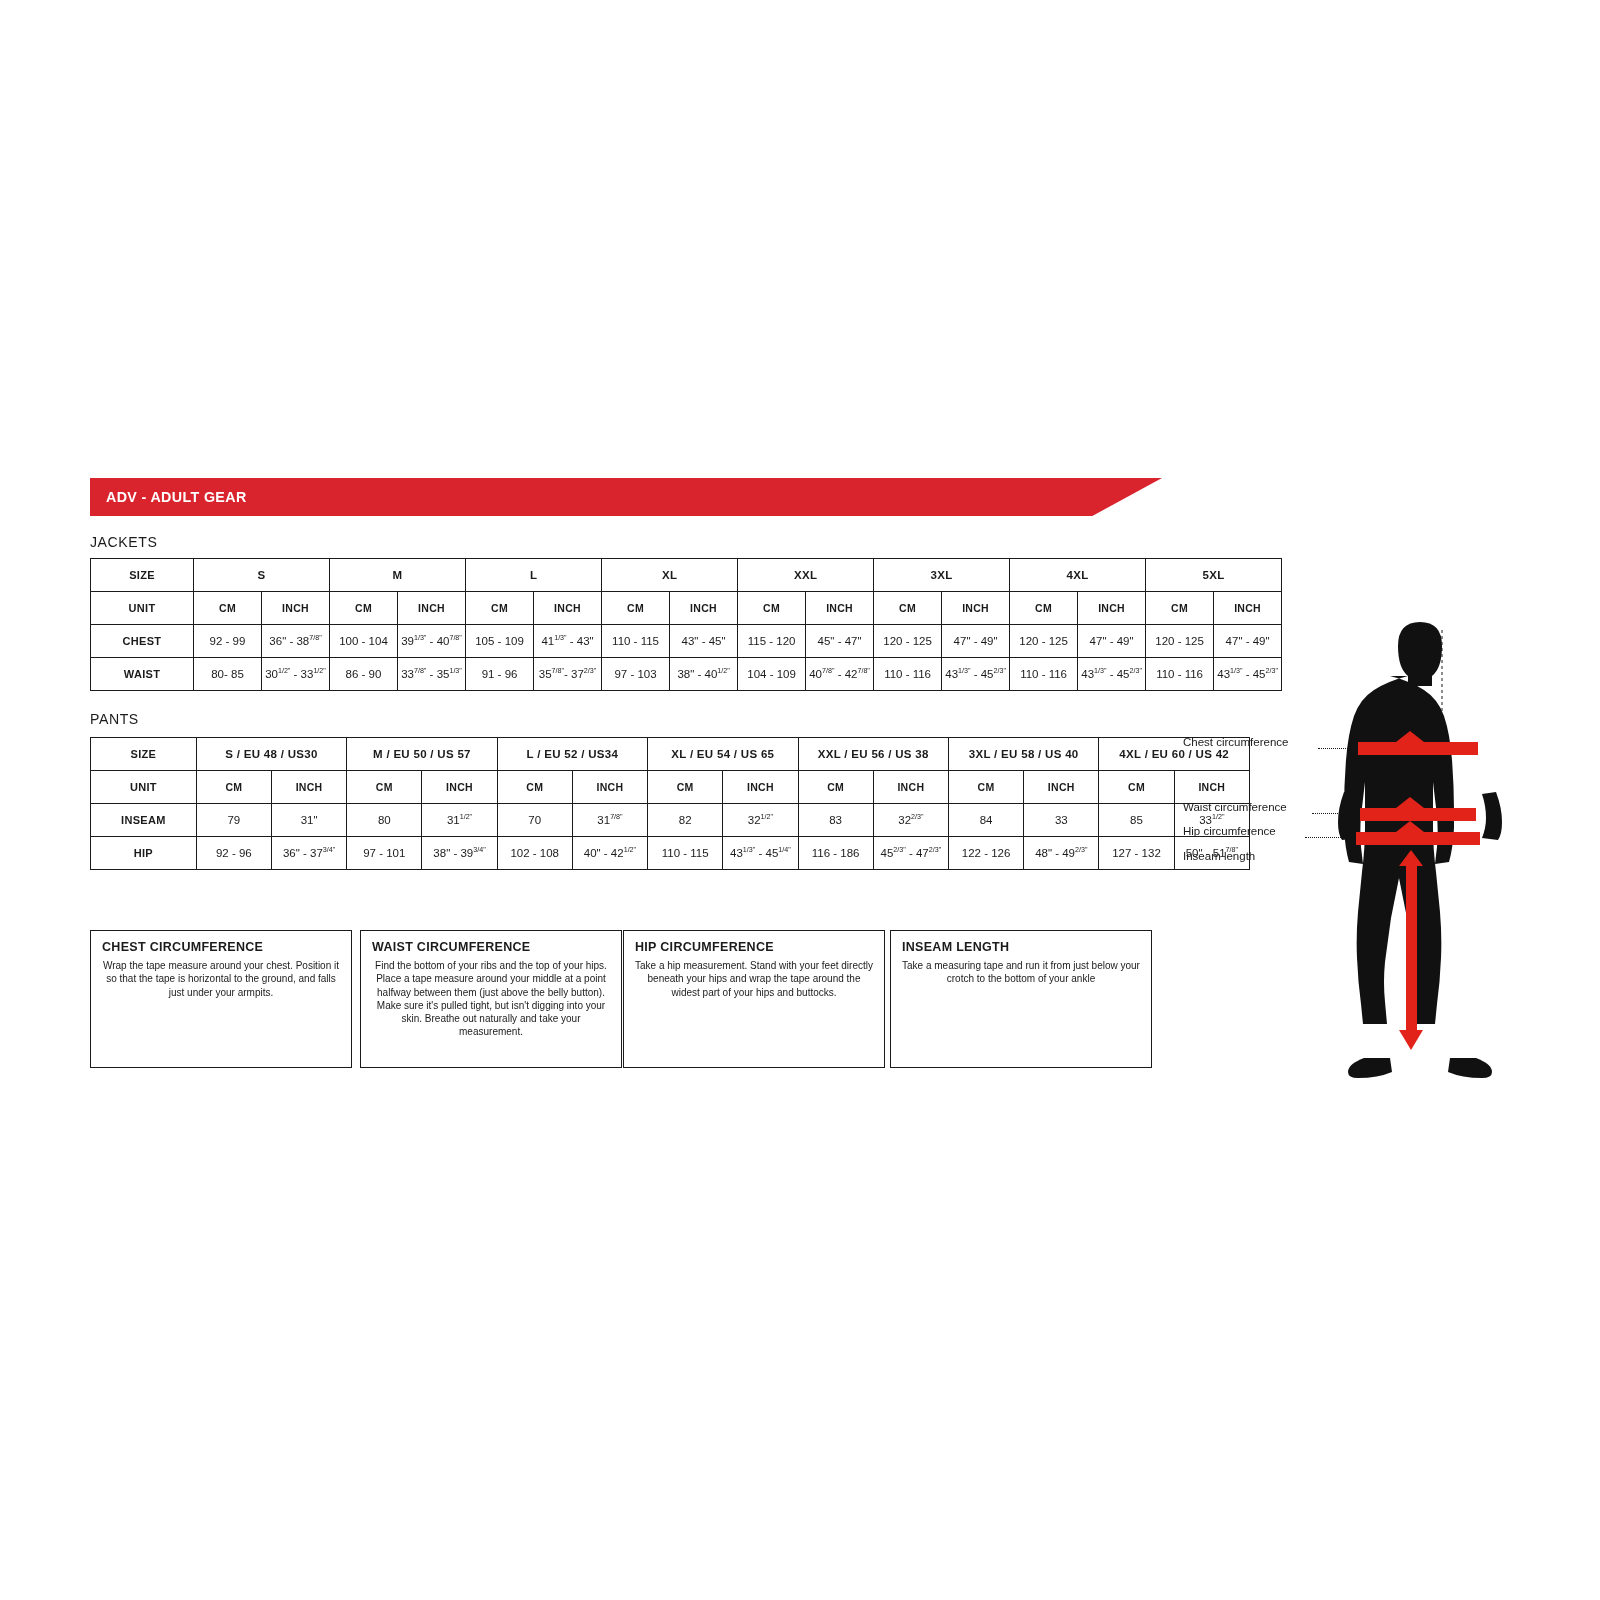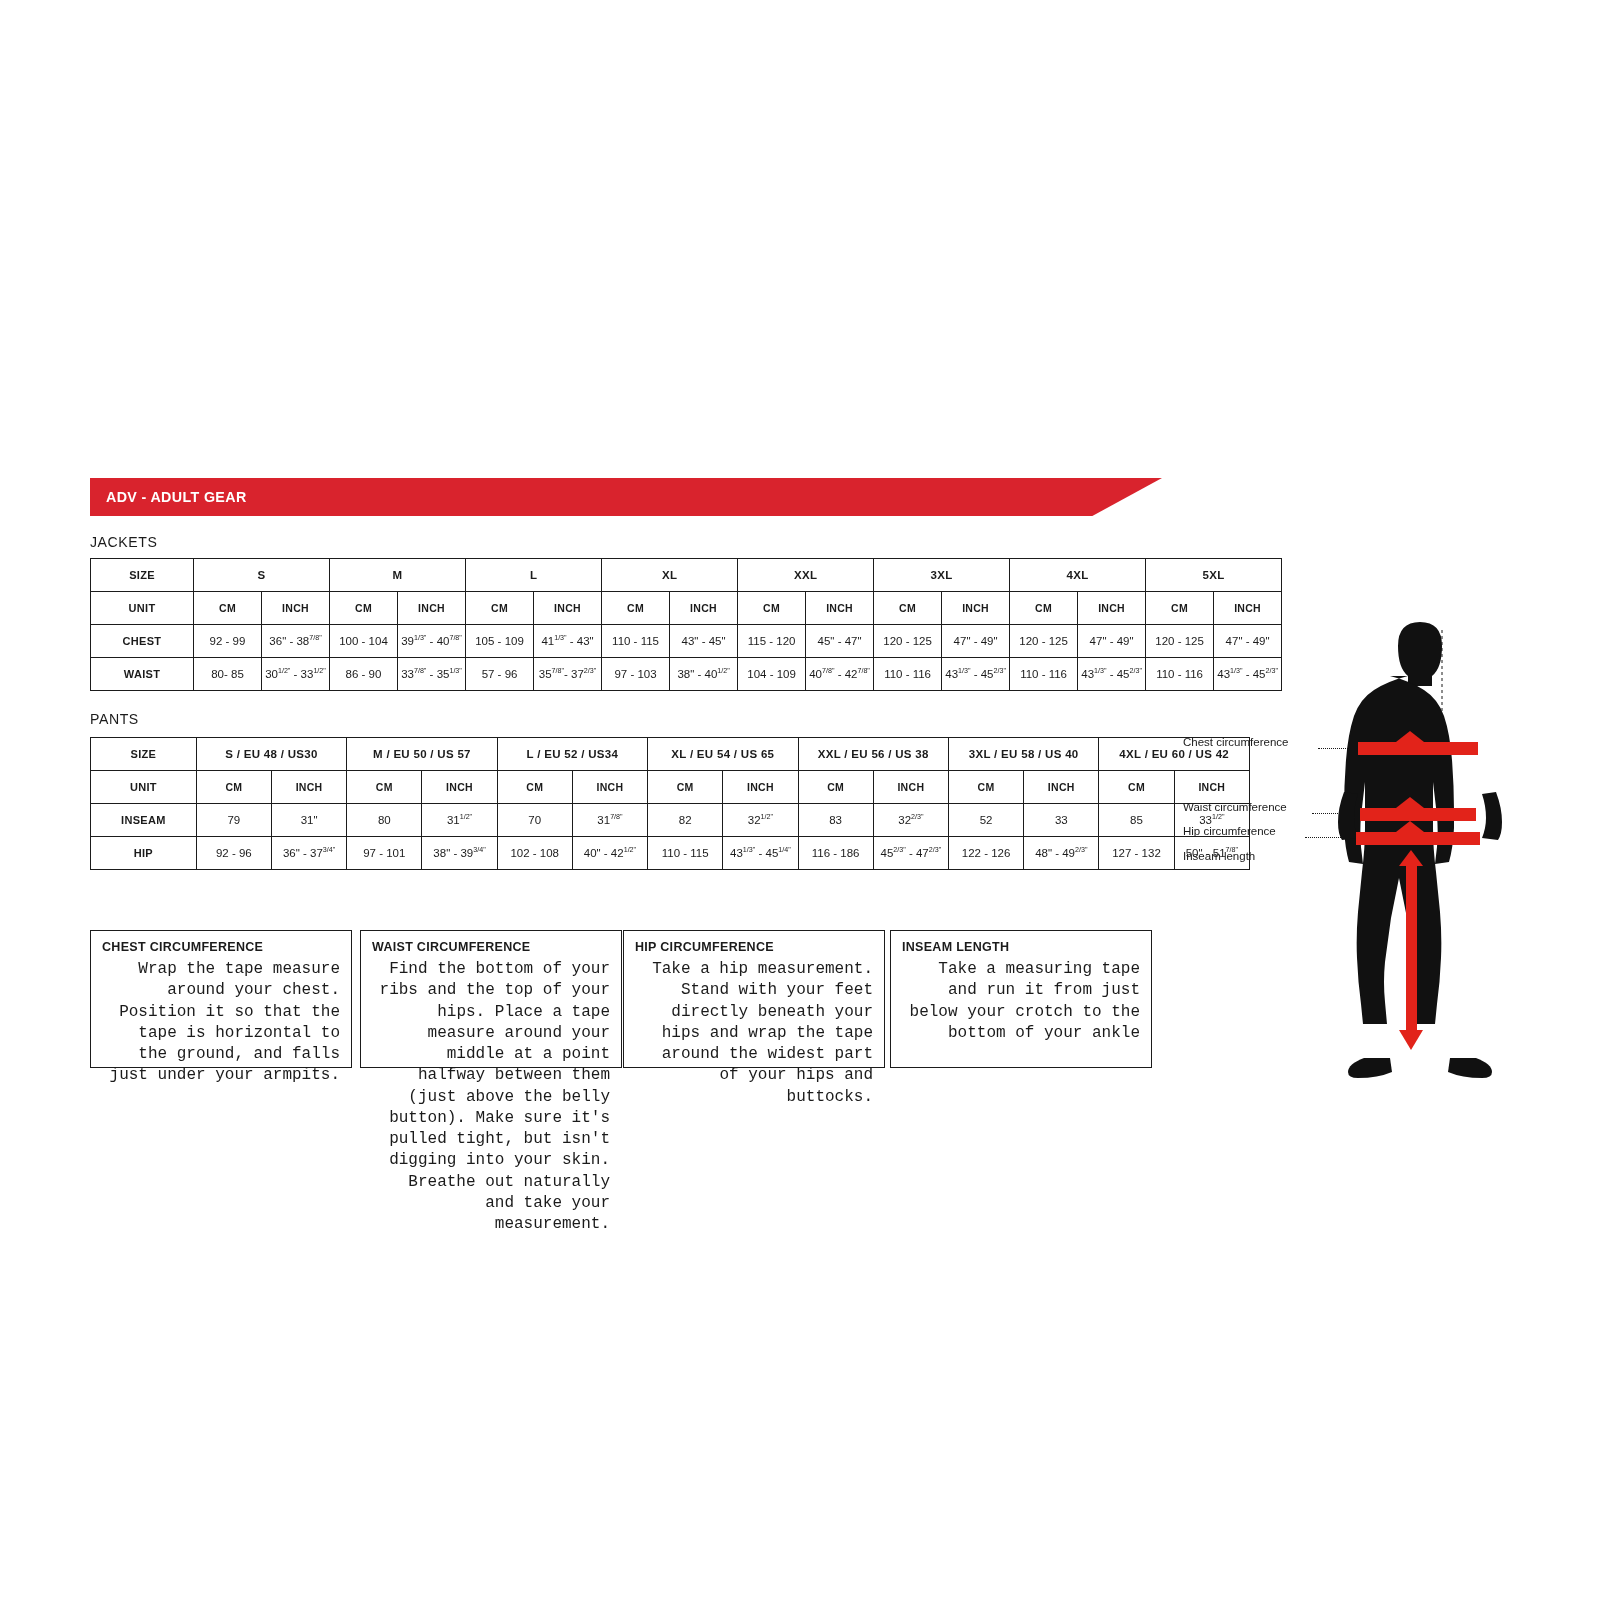--- a/index.html
+++ b/index.html
@@ -100,25 +100,25 @@
   }
   .desc-title {
     font-size: 12.5px;
     font-weight: bold;
     color: #1b1b1b;
     letter-spacing: 0.3px;
     margin-bottom: 5px;
     font-family: "Liberation Sans Narrow", "Liberation Sans", sans-serif;
   }
   .desc-body {
-    font-size: 16px;
+    font-size: 10px;
     line-height: 1.33;
     color: #1b1b1b;
-    text-align: right;
-    font-family: Liberation Mono, monospace;
+    text-align: center;
+    font-family: Liberation Sans, sans-serif;
   }
   #desc-0 { left: 90px;  top: 930px; width: 262px; }
   #desc-1 { left: 360px; top: 930px; width: 262px; }
   #desc-2 { left: 623px; top: 930px; width: 262px; }
   #desc-3 { left: 890px; top: 930px; width: 262px; }
 
   
   #figure {
     position: absolute;
     left: 1290px; top: 610px;
@@ -227,21 +227,21 @@
           <td>47" - 49"</td>
           <td>120 - 125</td>
           <td>47" - 49"</td>
         </tr>
         <tr>
           <td class="rowhead">WAIST</td>
           <td>80- 85</td>
           <td>30<sup>1/2"</sup> - 33<sup>1/2"</sup></td>
           <td>86 - 90</td>
           <td>33<sup>7/8"</sup> - 35<sup>1/3"</sup></td>
-          <td>57 - 96</td>
+          <td>91 - 96</td>
           <td>35<sup>7/8"</sup>- 37<sup>2/3"</sup></td>
           <td>97 - 103</td>
           <td>38" - 40<sup>1/2"</sup></td>
           <td>104 - 109</td>
           <td>40<sup>7/8"</sup> - 42<sup>7/8"</sup></td>
           <td>110 - 116</td>
           <td>43<sup>1/3"</sup> - 45<sup>2/3"</sup></td>
           <td>110 - 116</td>
           <td>43<sup>1/3"</sup> - 45<sup>2/3"</sup></td>
           <td>110 - 116</td>
@@ -301,21 +301,21 @@
           <td>79</td>
           <td>31"</td>
           <td>80</td>
           <td>31<sup>1/2"</sup></td>
           <td>70</td>
           <td>31<sup>7/8"</sup></td>
           <td>82</td>
           <td>32<sup>1/2"</sup></td>
           <td>83</td>
           <td>32<sup>2/3"</sup></td>
-          <td>52</td>
+          <td>84</td>
           <td>33</td>
           <td>85</td>
           <td>33<sup>1/2"</sup></td>
         </tr>
         <tr>
           <td class="rowhead">HIP</td>
           <td>92 - 96</td>
           <td>36" - 37<sup>3/4"</sup></td>
           <td>97 - 101</td>
           <td>38" - 39<sup>3/4"</sup></td>

